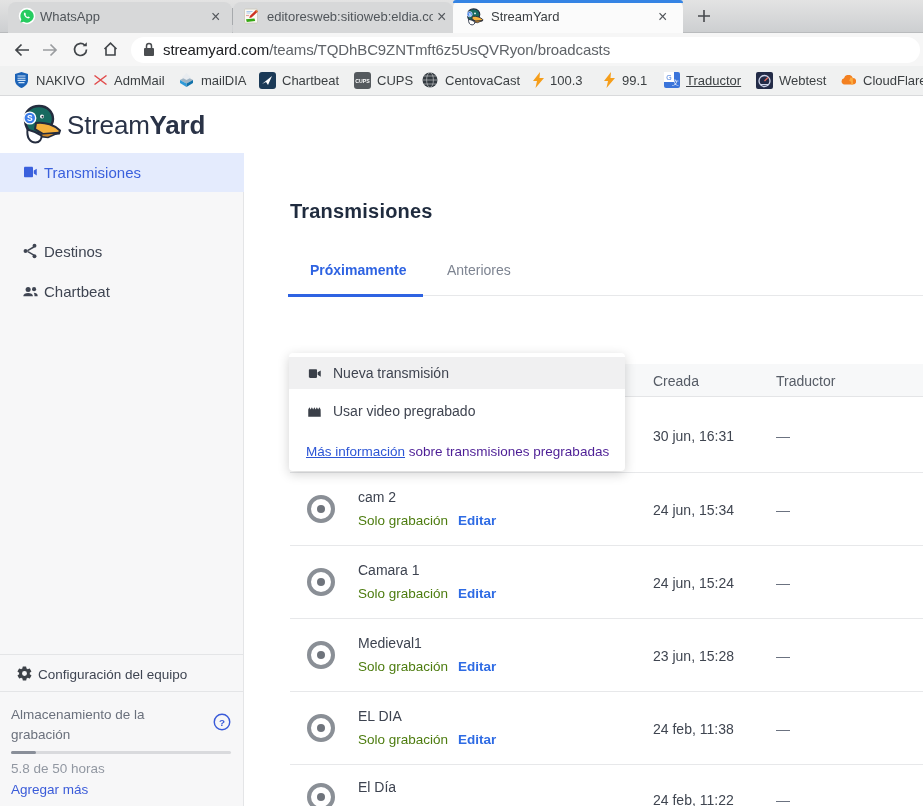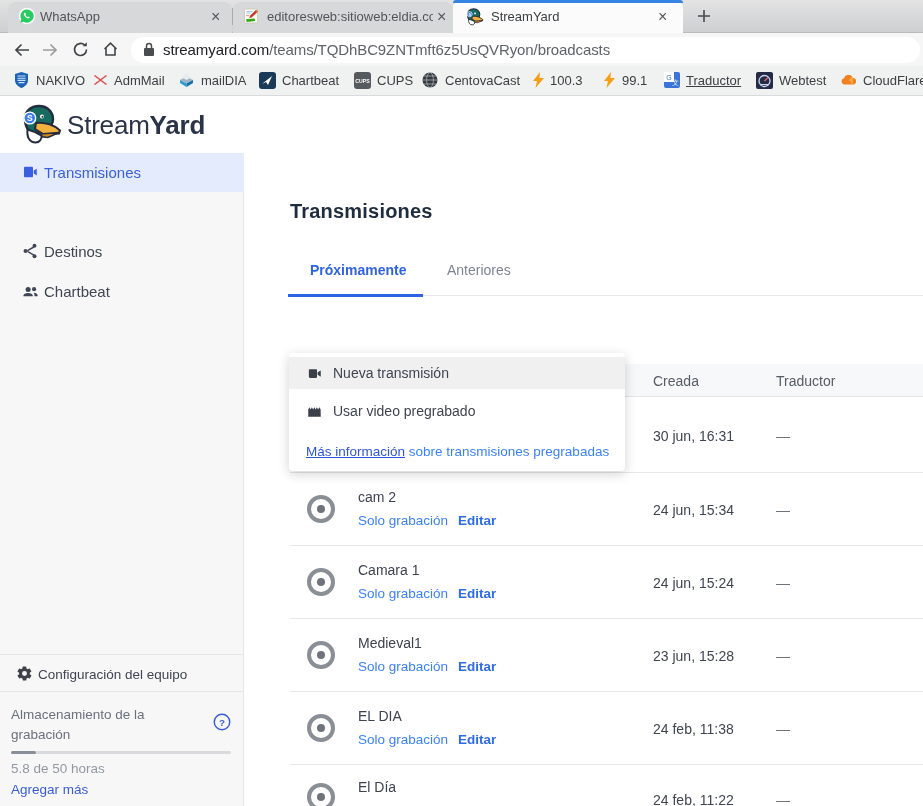--- a/index.html
+++ b/index.html
@@ -40,21 +40,21 @@
   #ptab2 { left:159px; color:#7d8491; }
   #ptabline { position:absolute; left:0; bottom:-2px; width:135px; height:3px; background:#2e63e2; }
 
   #createbtn { position:absolute; left:45px; top:216px; width:189px; height:36px; background:#1b66e8; border-radius:6px; color:#fff; font-size:14px; font-weight:bold; text-align:center; line-height:36px; }
 
   
   #tbl { position:absolute; left:45px; top:268px; width:633px; }
   #thead { position:absolute; left:0; top:0; width:633px; height:33px; background:#f7f8f9; border-bottom:1px solid #e4e5e7; font-size:14px; color:#565c66; }
   .trow { position:absolute; left:0; width:633px; border-bottom:1px solid #e7e8ea; }
   .rtitle { position:absolute; left:68px; font-size:14px; color:#3d4350; }
-  .rsub  { position:absolute; left:68px; font-size:13.5px; color:#3b82f6; }
+  .rsub  { position:absolute; left:68px; font-size:13.5px; color:#4d7c0f; }
   .redit { position:absolute; left:168px; font-size:13.5px; color:#2e6be4; font-weight:bold; }
   .rdate { position:absolute; left:363px; font-size:14px; color:#3f4550; }
   .rdash { position:absolute; left:486px; font-size:14px; color:#6b7280; }
   .ricon { position:absolute; left:17px; width:28px; height:28px; border:4px solid #8a8f96; border-radius:50%; }
   .ricon::after { content:""; position:absolute; left:6px; top:6px; width:8px; height:8px; background:#6f747c; border-radius:50%; }
 
   
   #dd { position:absolute; left:44px; top:257px; width:336px; height:118px; background:#fff; border-radius:4px; box-shadow:0 3px 12px rgba(0,0,0,.18); z-index:5; }
   .dditem { position:absolute; left:0; width:336px; height:32px; font-size:14px; color:#3f4450; }
   .dditem svg { position:absolute; left:18px; top:9px; }
@@ -308,17 +308,17 @@
           </svg>
           <span class="ddt">Nueva transmisión</span>
         </div>
         <div class="dditem" style="top:42px;height:32px;">
           <svg width="15" height="15" viewBox="0 0 24 24" fill="#3a3f48">
             <path d="M2 8.8 L3.8 5.2 5.8 8.6 7.8 5.2 9.8 8.6 11.8 5.2 13.8 8.6 15.8 5.2 17.8 8.6 19.8 5.2 21.8 8.8 22 20.3 2 20.3 z"></path>
           </svg>
           <span class="ddt">Usar video pregrabado</span>
         </div>
         <div class="dditem" style="top:82px;height:32px;font-size:13.5px;">
-          <span style="position:absolute;left:17px;top:9px;"><span style="color:#2d56d6;text-decoration:underline;">Más información</span><span style="color:#3b82f6;"> sobre transmisiones pregrabadas</span></span>
+          <span style="position:absolute;left:17px;top:9px;"><span style="color:#2d56d6;text-decoration:underline;">Más información</span><span style="color:#4c1d95;"> sobre transmisiones pregrabadas</span></span>
         </div>
       </div>
     </div>
   </div>
 
 </body></html>

